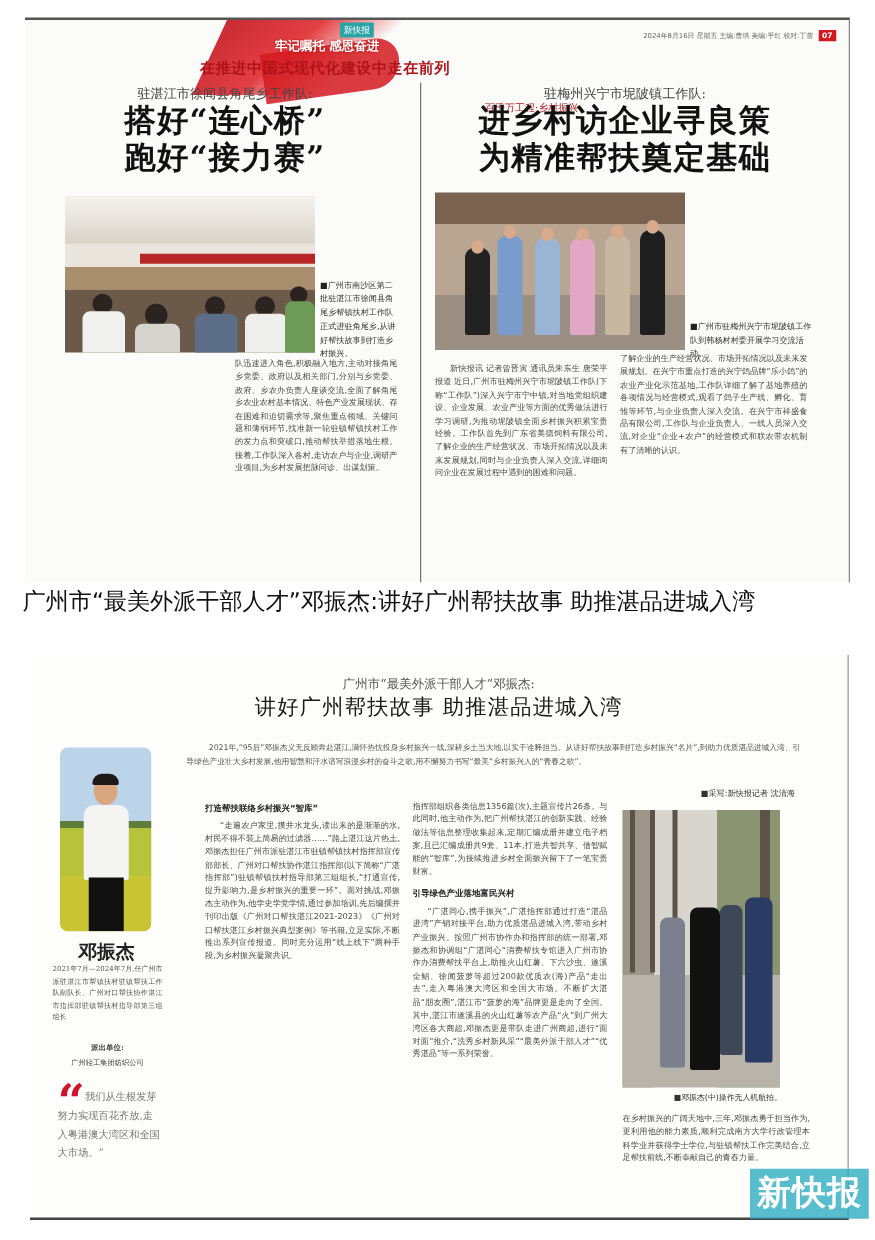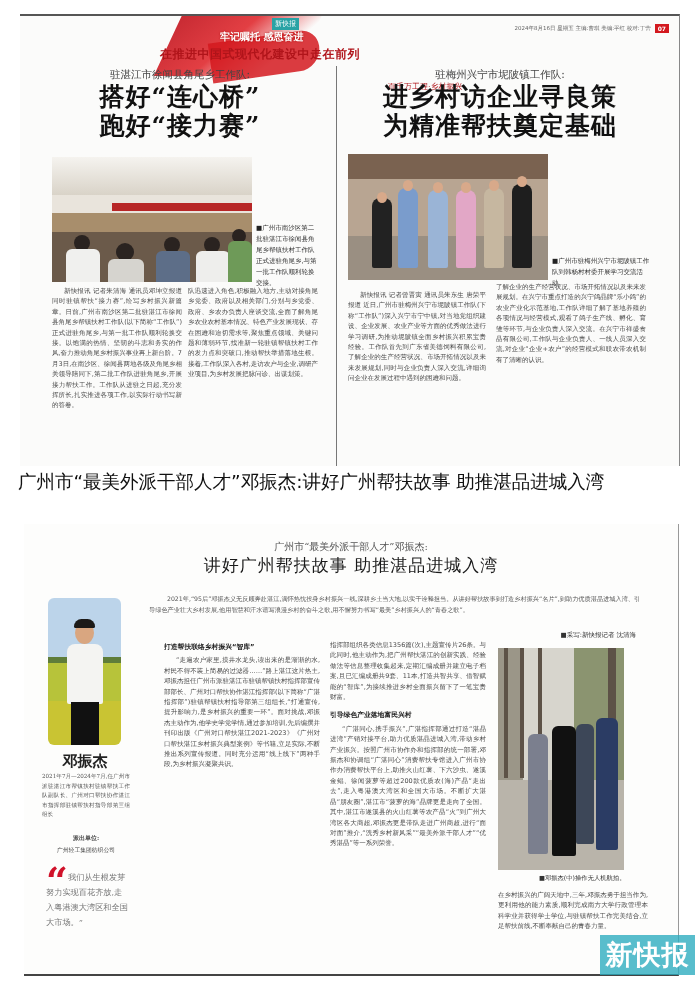--- a/index.html
+++ b/index.html
@@ -145,23 +145,22 @@
     <div class="shirt" style="left:14px;top:92px;width:34px;height:40px;background:#f0f0ee;"></div>
     <div class="head-dot" style="left:64px;top:86px;width:18px;height:18px;"></div>
     <div class="shirt" style="left:56px;top:102px;width:36px;height:30px;background:#d6d4cf;"></div>
     <div class="head-dot" style="left:112px;top:80px;width:16px;height:16px;"></div>
     <div class="shirt" style="left:104px;top:94px;width:34px;height:38px;background:#5d6e88;"></div>
     <div class="head-dot" style="left:152px;top:80px;width:16px;height:16px;"></div>
     <div class="shirt" style="left:144px;top:94px;width:34px;height:38px;background:#eeeeec;"></div>
     <div class="head-dot" style="left:180px;top:72px;width:14px;height:14px;"></div>
     <div class="shirt" style="left:176px;top:84px;width:24px;height:48px;background:#6e9a58;"></div>
   </div>
-  <div class="caption" style="left:236px; top:207px; width:62px;">广州市南沙区第二批驻湛江市徐闻县角尾乡帮镇扶村工作队正式进驻角尾乡,与第一批工作队顺利轮换交接。</div>
-
-  <div class="body-col" style="left:32px; top:270px; width:130px; height:176px; text-indent:12px;">新快报讯 记者朱清海 通讯员邓坤立报道 同时驻镇帮扶“接力赛”,绘写乡村振兴新篇章。日前,广州市南沙区第二批驻湛江市徐闻县角尾乡帮镇扶村工作队(以下简称“工作队”)正式进驻角尾乡,与第一批工作队顺利轮换交接。以饱满的热情、坚韧的斗志和务实的作风,奋力推动角尾乡村振兴事业再上新台阶。7月3日,在南沙区、徐闻县两地各级及角尾乡相关领导陪同下,第二批工作队进驻角尾乡,开展接力帮扶工作。工作队从进驻之日起,充分发挥所长,扎实推进各项工作,以实际行动书写新的答卷。</div>
+  <div class="caption" style="left:236px; top:207px; width:62px;">广州市南沙区第二批驻湛江市徐闻县角尾乡帮镇扶村工作队正式进驻角尾乡,从讲好帮扶故事到打造乡村振兴。</div>
+
   <div class="body-col" style="left:168px; top:270px; width:130px; height:176px;">队迅速进入角色,积极融入地方,主动对接角尾乡党委、政府以及相关部门,分别与乡党委、政府、乡农办负责人座谈交流,全面了解角尾乡农业农村基本情况、特色产业发展现状、存在困难和迫切需求等,聚焦重点领域、关键问题和薄弱环节,找准新一轮驻镇帮镇扶村工作的发力点和突破口,推动帮扶举措落地生根。接着,工作队深入各村,走访农户与企业,调研产业项目,为乡村发展把脉问诊、出谋划策。</div>
 
   <div class="story" style="left:330px; top:52px; width:300px;">
     <div class="kicker">驻梅州兴宁市坭陂镇工作队:</div>
     <div class="head">进乡村访企业寻良策</div>
     <div class="head">为精准帮扶奠定基础</div>
   </div>
 
   <div class="photo group" style="left:328px; top:138px; width:200px; height:126px;">
     <div class="person" style="left:24px;height:70px;background:#222;"></div>

